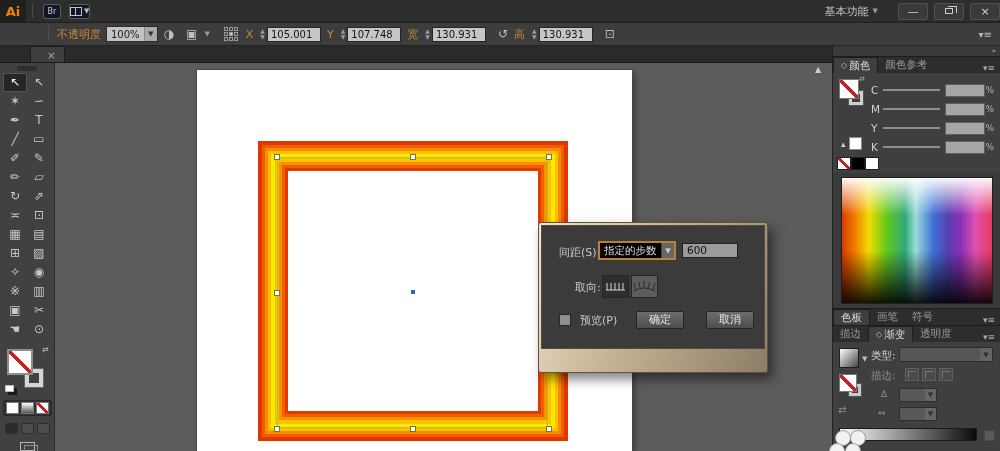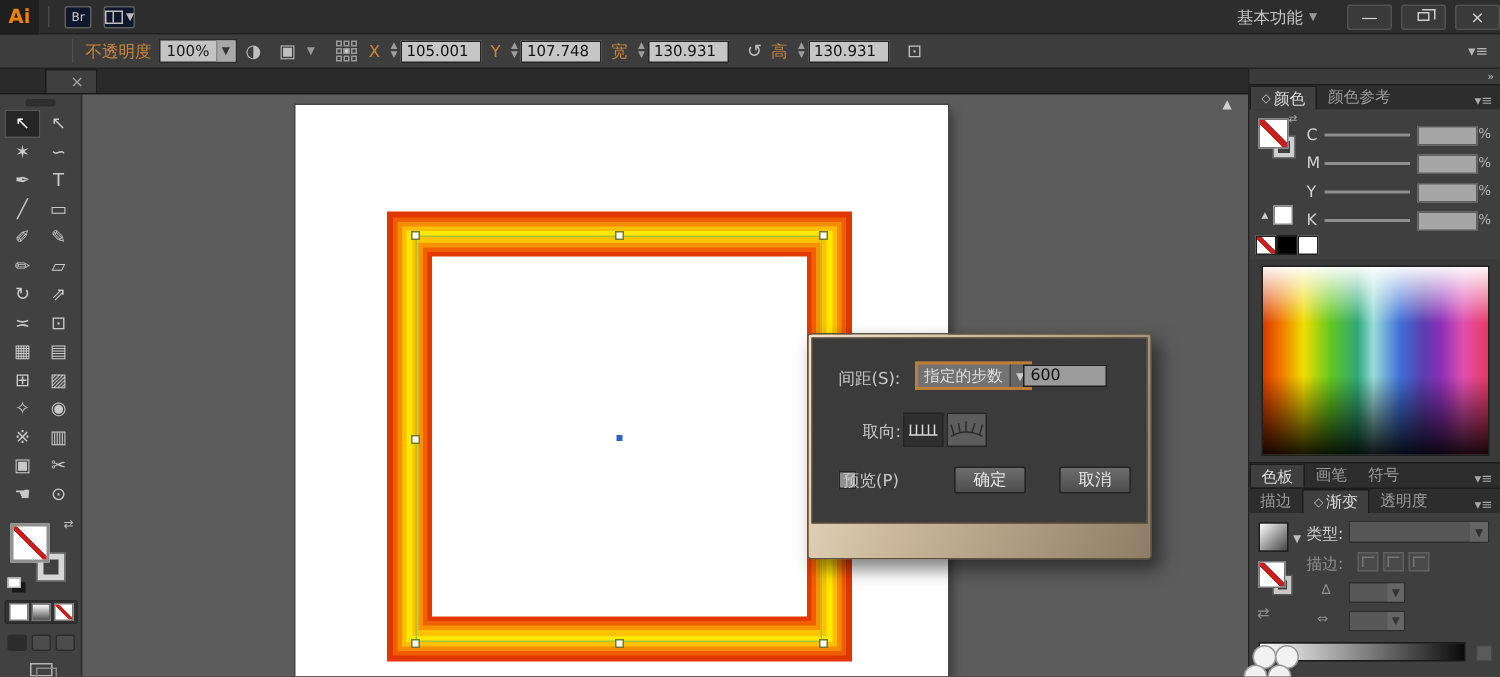--- a/index.html
+++ b/index.html
@@ -79,21 +79,21 @@
   #scroll-hint { position:absolute; left:760px; top:2px; color:#cfcfcf; font-size:8px; }
   #selbox { position:absolute; left:222px; top:94px; width:271px; height:271px; border:1px solid #a9c43a; }
   .handle { position:absolute; width:6px; height:6px; background:#fff; border:1px solid #6e7d2a; }
   #center-dot { position:absolute; left:356px; top:227px; width:4px; height:4px; background:#2f63c8; }
 
   
   #dialog { position:absolute; left:483px; top:159px; width:230px; height:151px; background:linear-gradient(115deg,#f1e5cf 0%,#cdbA9c 38%,#8d7d66 100%); border:1px solid #5e5340; border-radius:3px; box-shadow:5px 6px 12px rgba(0,0,0,.5); padding:2px; }
   #dialog-title { height:19px; line-height:19px; padding-left:7px; color:#1c1c1c; font-size:11px; }
   #dialog-body { position:relative; height:124px; background:#3b3b3b; border:1px solid #564b3b; }
   .dlg-label { position:absolute; color:#c9c9c9; font-size:11px; }
-  #spacing-combo { position:absolute; left:68px; top:15px; width:78px; height:19px; background:#737373; border:2px solid #c07e34; display:flex; align-items:center; }
+  #spacing-combo { position:absolute; left:56px; top:15px; width:78px; height:19px; background:#000000; border:2px solid #c07e34; display:flex; align-items:center; }
   #spacing-combo .val { flex:1; color:#ddd; font-size:10.5px; padding-left:4px; }
   #spacing-combo .dd { width:13px; align-self:stretch; background:#666; border-left:1px solid #444; color:#ccc; font-size:7px; display:flex; align-items:center; justify-content:center; }
   #steps-field { position:absolute; left:140px; top:17px; width:56px; height:15px; background:#9b9b9b; border:1px solid #202020; color:#111; font-size:10.5px; padding:0 4px; }
   .orient-btn { position:absolute; top:49px; width:27px; height:23px; border:1px solid #262626; display:flex; align-items:center; justify-content:center; }
   #orient-1 { left:60px; background:#2e2e2e; }
   #orient-2 { left:89px; background:#5d5d5d; }
   #preview-check { position:absolute; left:17px; top:88px; width:12px; height:12px; background:#8f8f8f; border:1px solid #262626; }
   .dlg-btn { position:absolute; top:85px; width:48px; height:18px; background:linear-gradient(180deg,#6d6d6d,#4d4d4d); border:1px solid #252525; border-radius:2px; color:#e6e6e6; font-size:11px; text-align:center; line-height:16px; }
   #ok-btn { left:94px; }
   #cancel-btn { left:164px; }
@@ -354,21 +354,21 @@
                 <g stroke="#2c2c2c" stroke-width="1">
                     <line x1="3" y1="10" x2="1" y2="3"></line>
                     <line x1="7" y1="8" x2="6" y2="2"></line>
                     <line x1="11" y1="8" x2="11" y2="1"></line>
                     <line x1="15" y1="8" x2="17" y2="2"></line>
                     <line x1="20" y1="10" x2="22" y2="3"></line>
                   </g>
               </svg>
             </span>
             <span id="preview-check"></span>
-            <span class="dlg-label" style="left:20px;top:87px;">预览(P)</span>
+            <span class="dlg-label" style="left:38px;top:87px;">预览(P)</span>
             <span class="dlg-btn" id="ok-btn">确定</span>
             <span class="dlg-btn" id="cancel-btn">取消</span>
           </div>
         </div>
       </div>
     </div>
   </div>
 
   <div id="rightpanel">
     <div id="rp-collapse">»</div>

